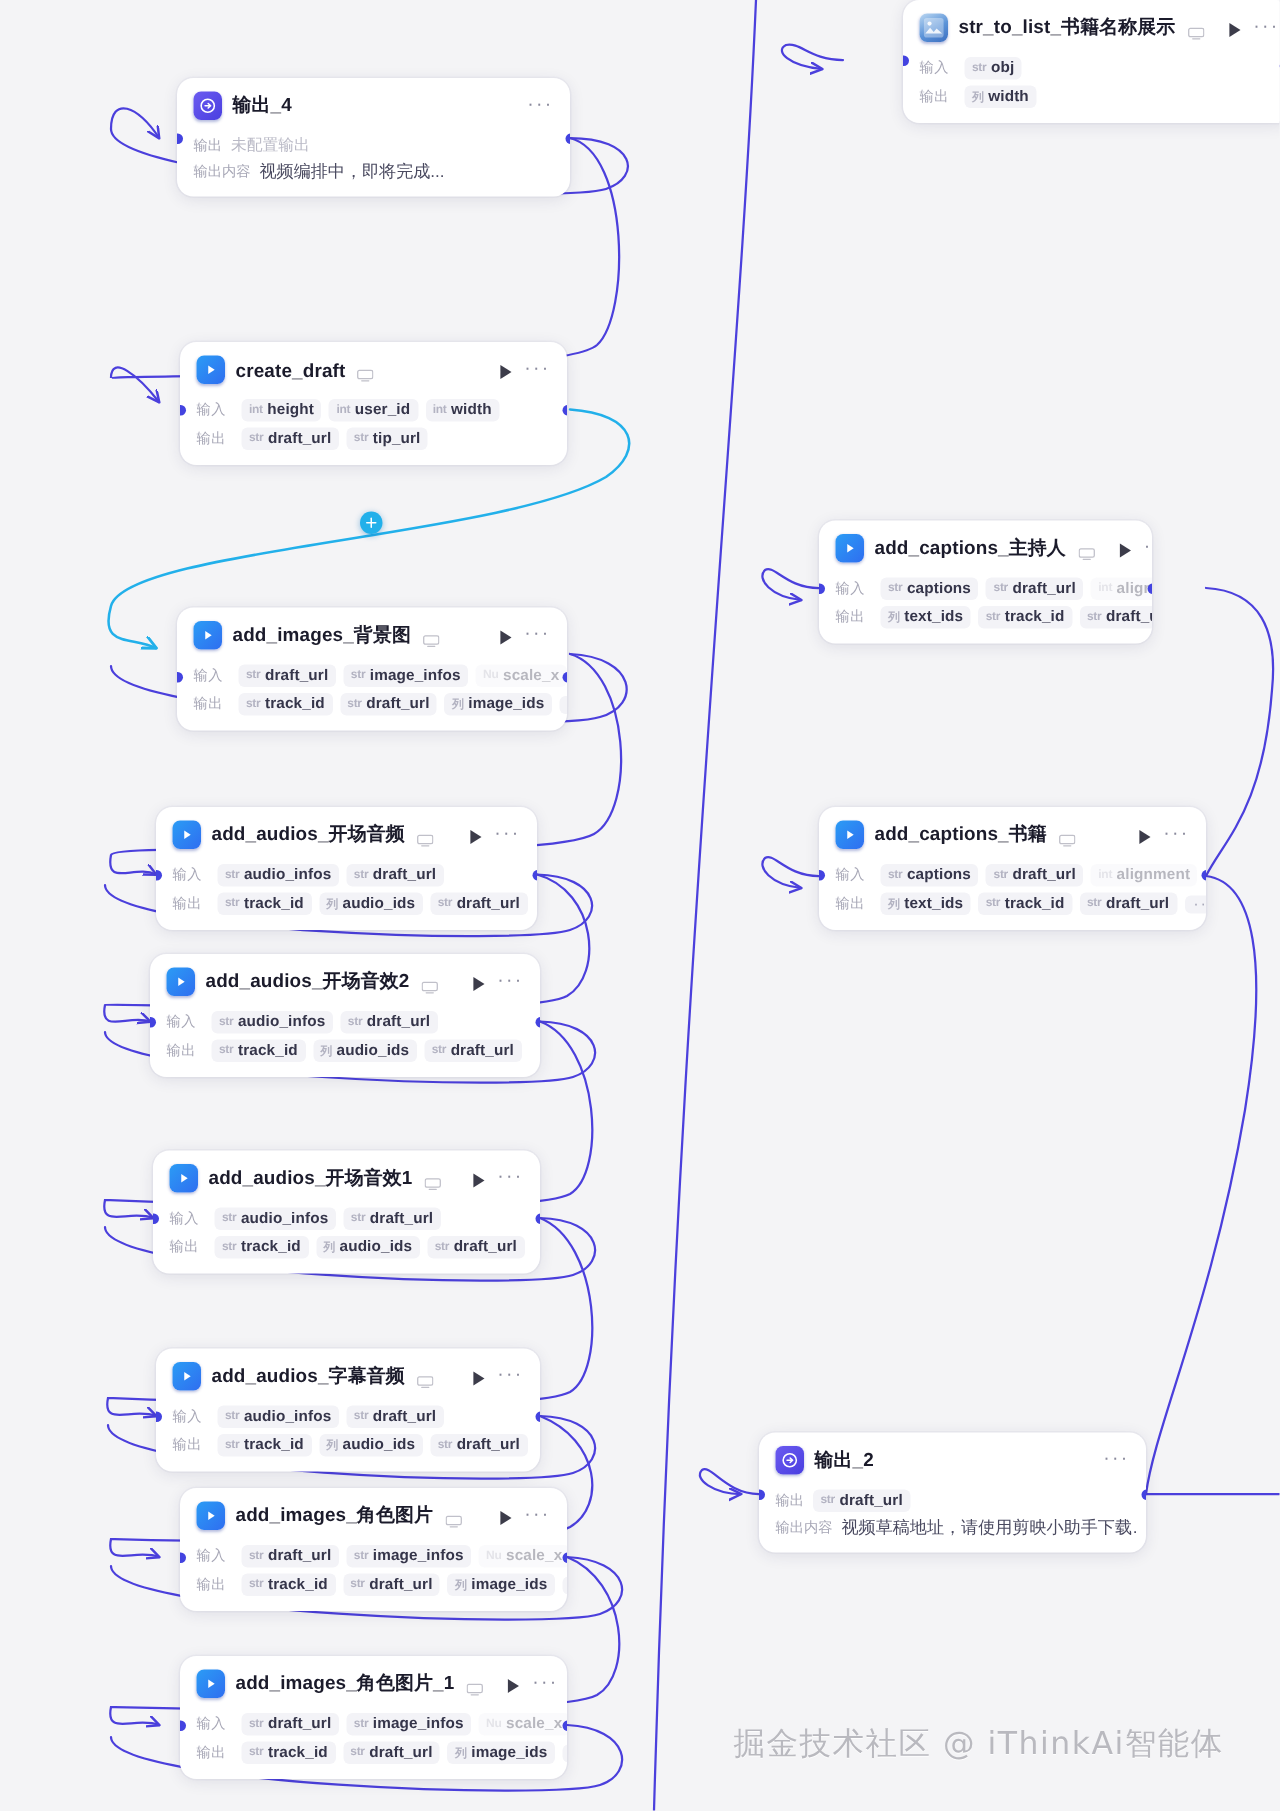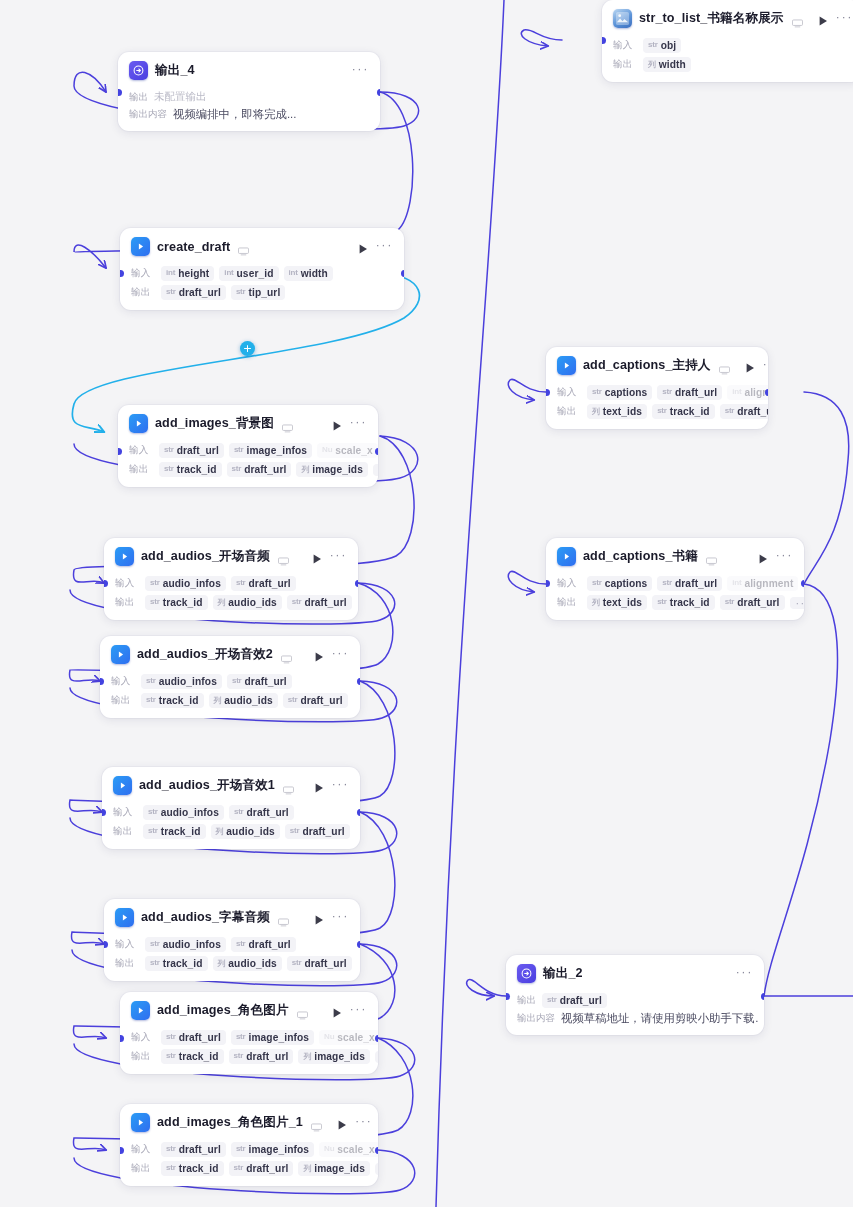--- a/index.html
+++ b/index.html
@@ -206,21 +206,21 @@
             <span class="plabel">输出</span>
             <span class="chip">
               <span class="ctype">列</span>
               <span class="cname">width</span>
             </span>
           </div>
         </div>
         <span class="port l" style="top: 36.5px;"></span>
         <span class="port r" style="top: 36.5px;"></span>
       </div>
-      <div class="node" style="left: 120px; top: 228px; width: 284px;">
+      <div class="node" style="left: 120px; top: 228px; width: 258px;">
         <div class="node-head">
           <span class="nicon">
             <svg width="11" height="11" viewBox="0 0 16 16">
               <path d="M5.6 3.8l6.2 4.2-6.2 4.2z" fill="#fff"></path>
             </svg>
           </span>
           <span class="ntitle">create_draft</span>
           <span class="nbadge"><svg viewBox="0 0 14 11" width="11" height="9">
               <rect x="0.6" y="1" width="12.8" height="7" rx="1.4" fill="none" stroke="#8d8d9e" stroke-width="1.1"></rect>
               <path d="M4 9.8h6" stroke="#8d8d9e" stroke-width="1.1" stroke-linecap="round"></path>
@@ -753,13 +753,14 @@
               <span class="cname">image_ids</span>
             </span>
             <span class="more">···</span>
           </div>
         </div>
         <span class="port l" style="top: 42.5px;"></span>
         <span class="port r" style="top: 42.5px;"></span>
       </div>
     </div>
 
+  <div id="watermark" style="left: 489px; top: 1148px;">掘金技术社区 @ iThinkAi智能体</div>
 </div>
 
 </body></html>

